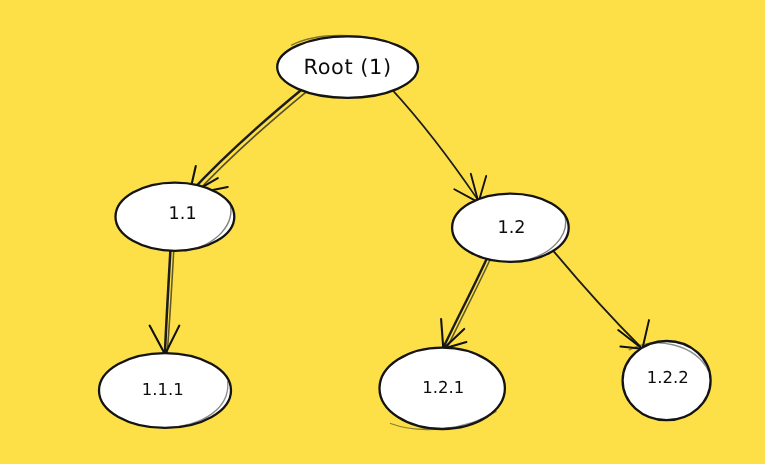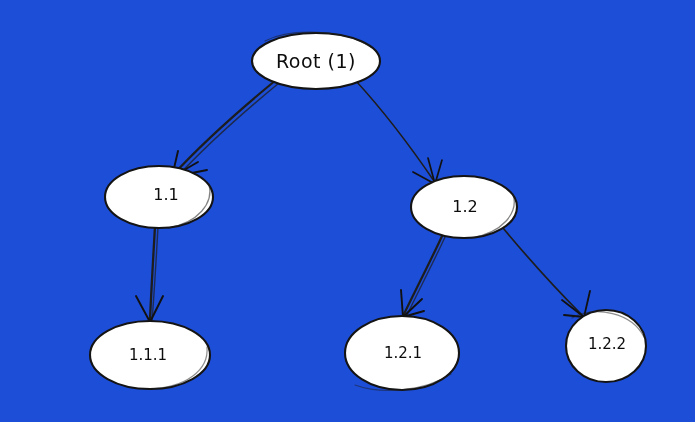--- a/index.html
+++ b/index.html
@@ -11,21 +11,21 @@
   body {
     width: 695px;
     height: 422px;
     overflow: hidden;
     font-family: "DejaVu Sans", sans-serif;
   }
   #diagram-canvas {
     position: relative;
     width: 695px;
     height: 422px;
-    background: #1d4ed8;
+    background: #fde047;
   }
   #sketch-svg {
     position: absolute;
     top: 0;
     left: 0;
     width: 695px;
     height: 422px;
   }
   .node-ellipse {
     fill: #ffffff;

